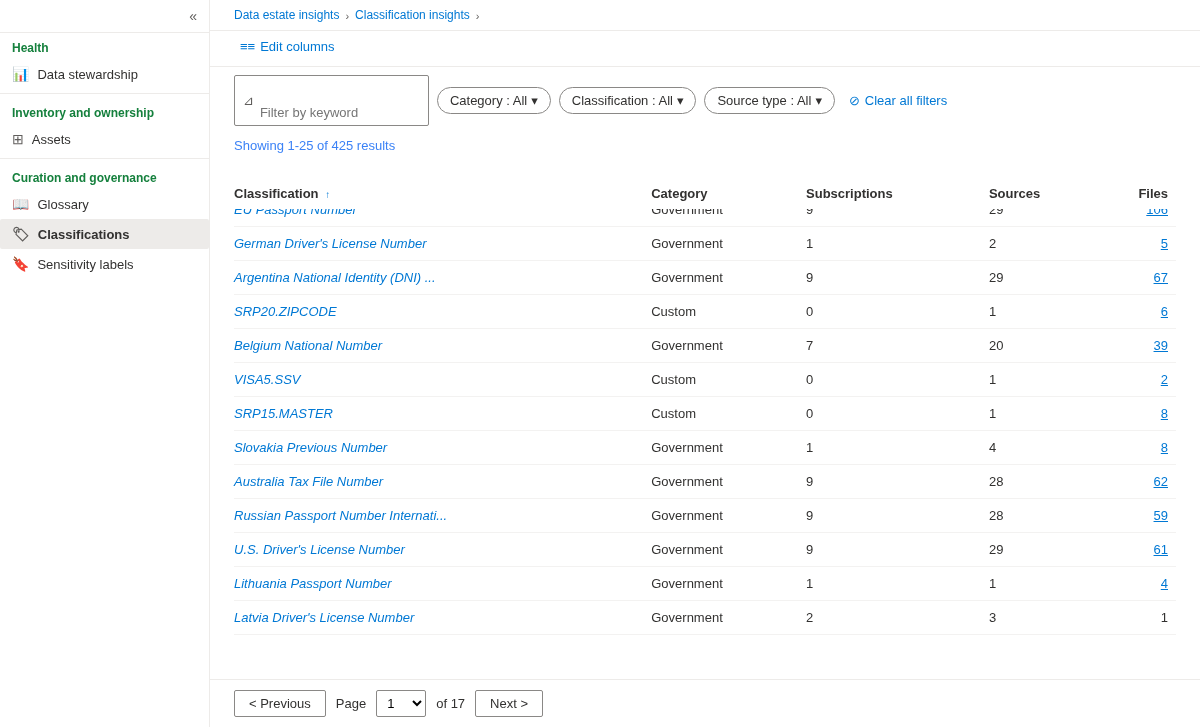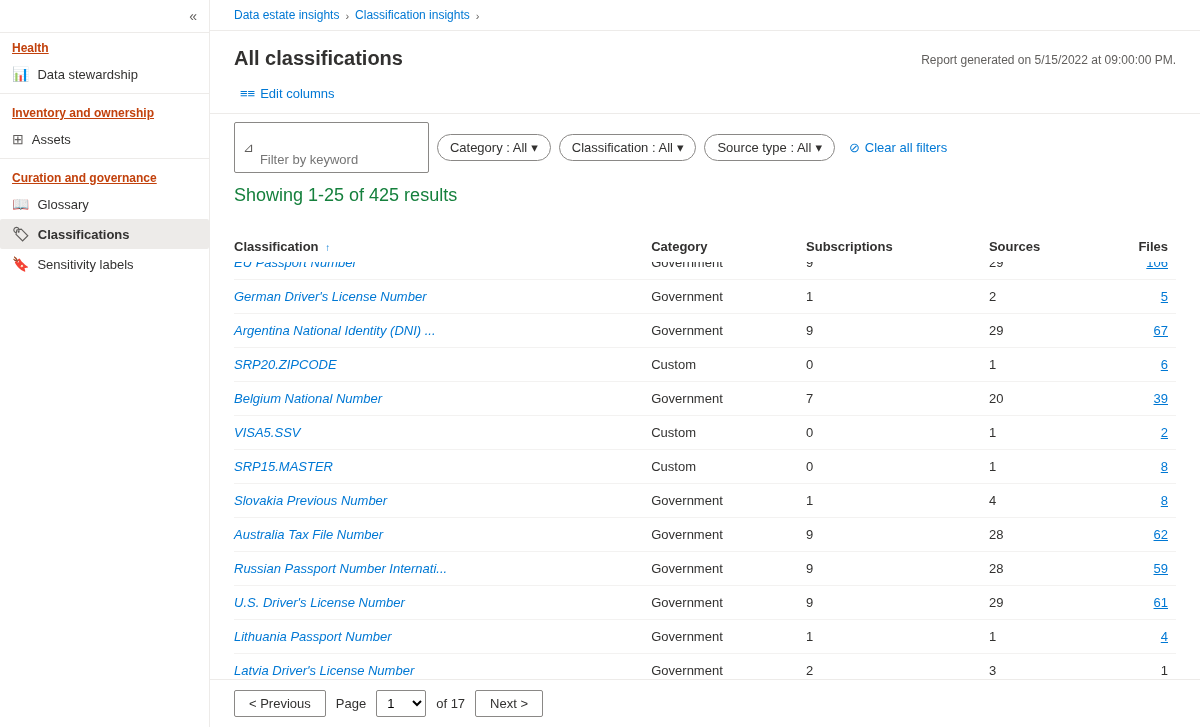--- a/index.html
+++ b/index.html
@@ -22,25 +22,24 @@
       padding: 6px 8px 6px 0;
       border-bottom: 1px solid #edebe9;
     }
     .sidebar-collapse button {
       background: none; border: none; cursor: pointer; color: #605e5c; font-size: 14px; padding: 2px 4px;
     }
     .sidebar-section-header {
       padding: 8px 12px 4px 12px;
       font-size: 12px;
       font-weight: 600;
-      color: #c2410c;
-      cursor: pointer;
-      display: flex;
-      align-items: center;
-      text-decoration: underline;
+      color: #15803d;
+      cursor: pointer;
+      display: flex;
+      align-items: center;
     }
     .sidebar-item {
       padding: 7px 12px;
       display: flex;
       align-items: center;
       gap: 8px;
       cursor: pointer;
       color: #323130;
       font-size: 13px;
       border-radius: 2px;
@@ -155,22 +154,22 @@
       font-size: 13px;
       display: flex;
       align-items: center;
       gap: 5px;
       padding: 4px 6px;
     }
 
     
     .results-count {
       padding: 4px 24px 8px 24px;
-      font-size: 18px;
-      color: #15803d;
+      font-size: 13px;
+      color: #3b82f6;
     }
 
     
     .table-container {
       flex: 1;
       overflow: auto;
       padding: 0 24px;
       position: relative;
     }
     table {
@@ -284,24 +283,20 @@
 
 <div class="main">
 
   <div class="breadcrumb">
     <a href="#">Data estate insights</a>
     <span class="breadcrumb-sep">›</span>
     <a href="#">Classification insights</a>
     <span class="breadcrumb-sep">›</span>
   </div>
 
-  <div class="page-header">
-    <h1 class="page-title">All classifications</h1>
-    <span class="report-date">Report generated on 5/15/2022 at 09:00:00 PM.</span>
-  </div>
 
   <div class="toolbar">
     <button class="edit-columns-btn">
       <span>≡≡</span>
       <span>Edit columns</span>
     </button>
   </div>
 
   <div class="filters-bar">
     <div class="filter-keyword">

